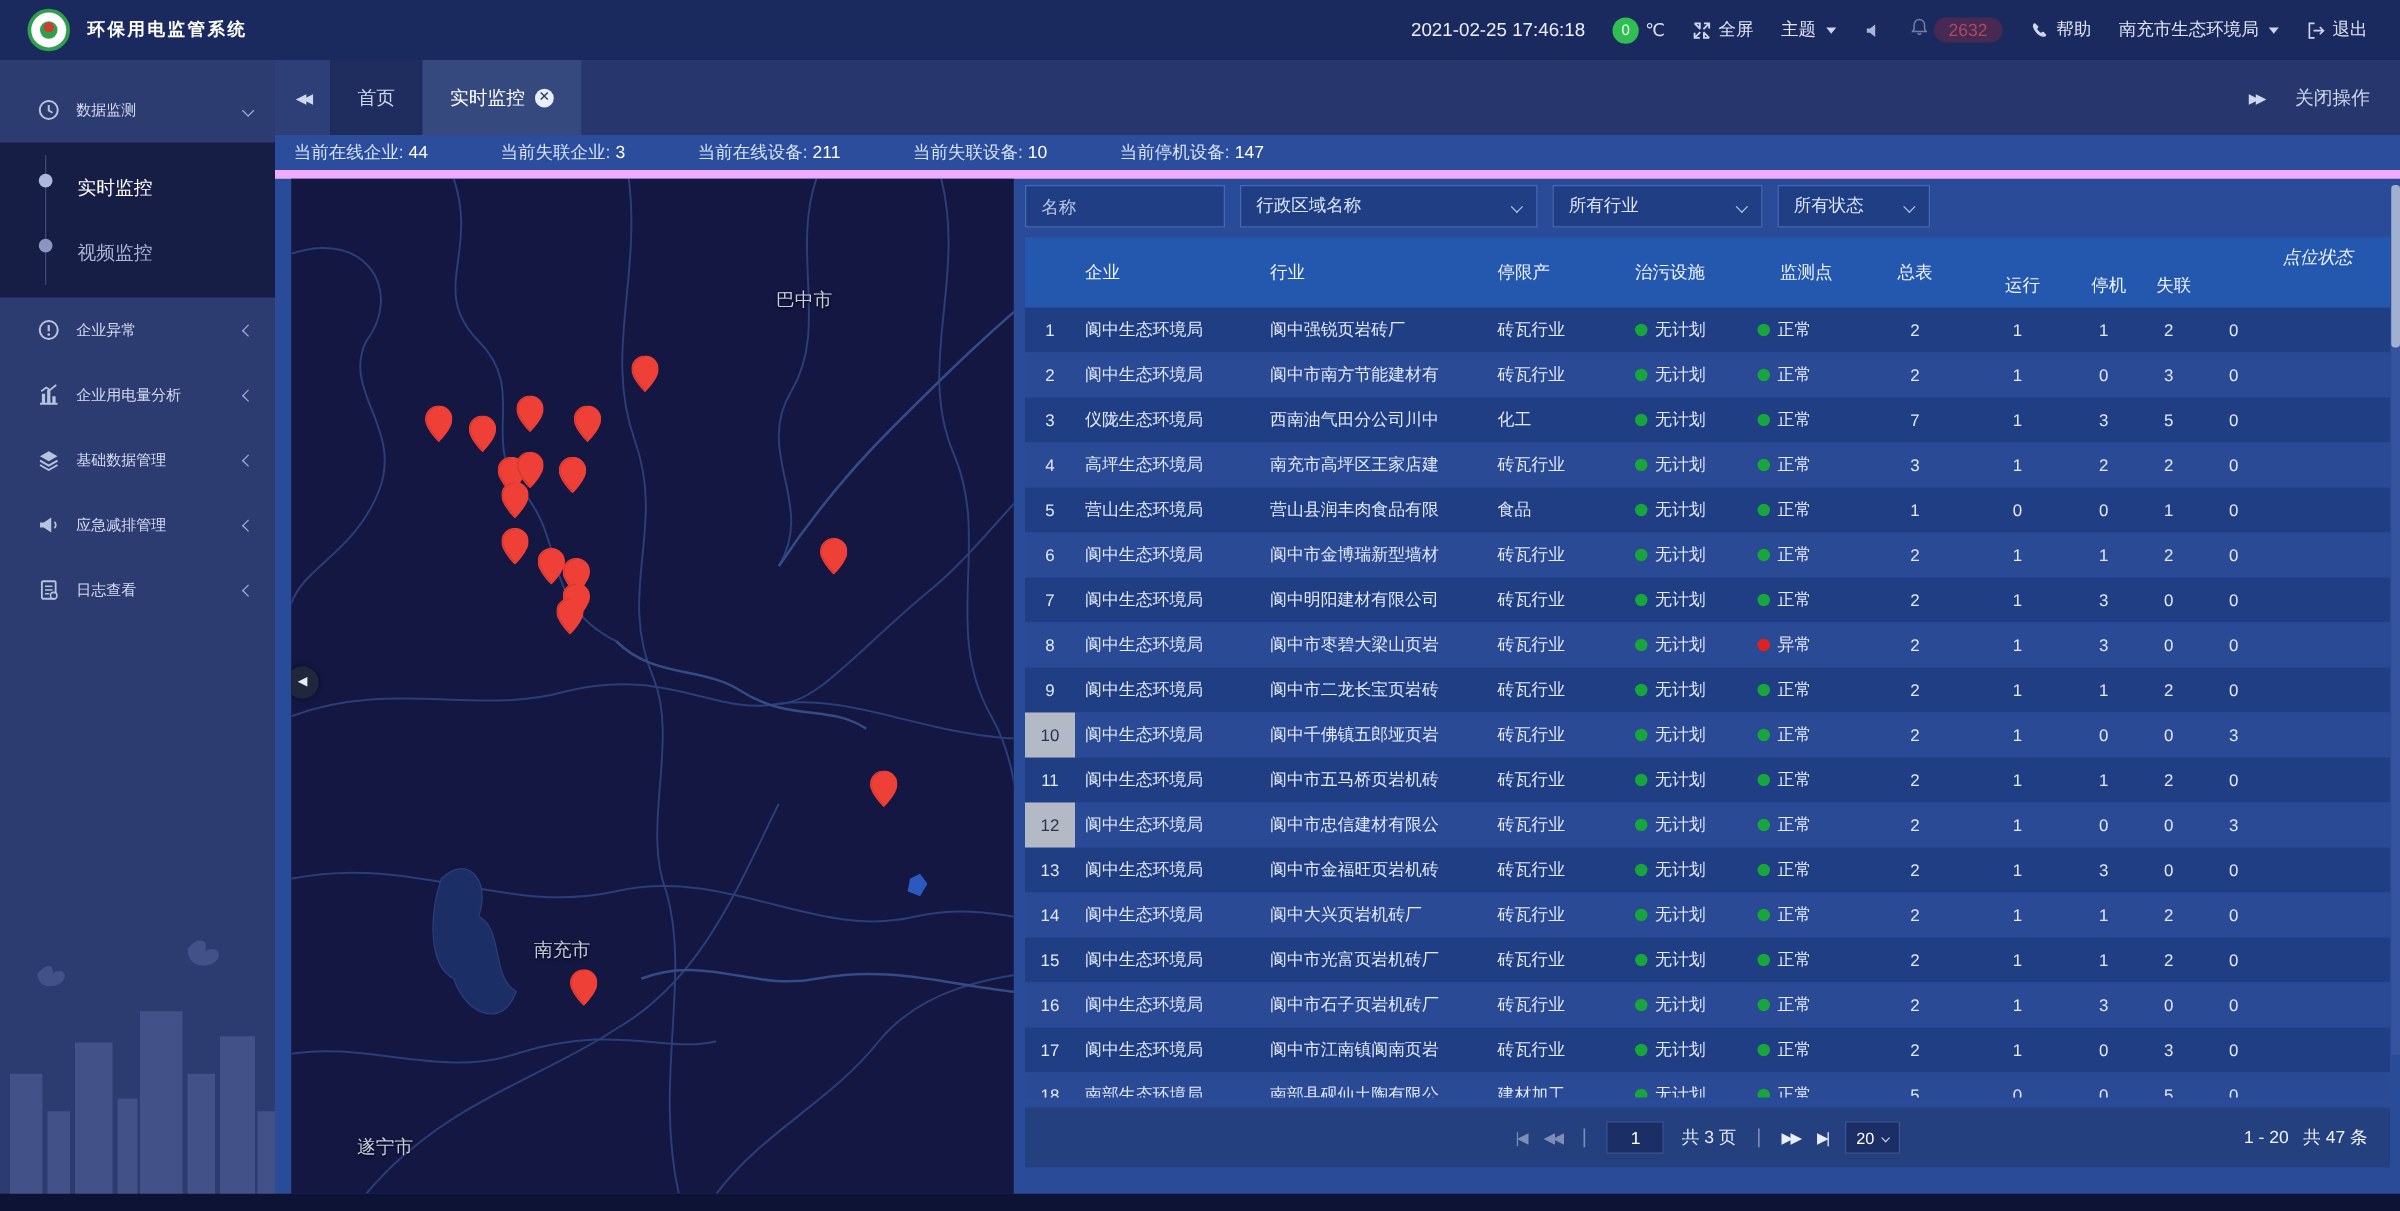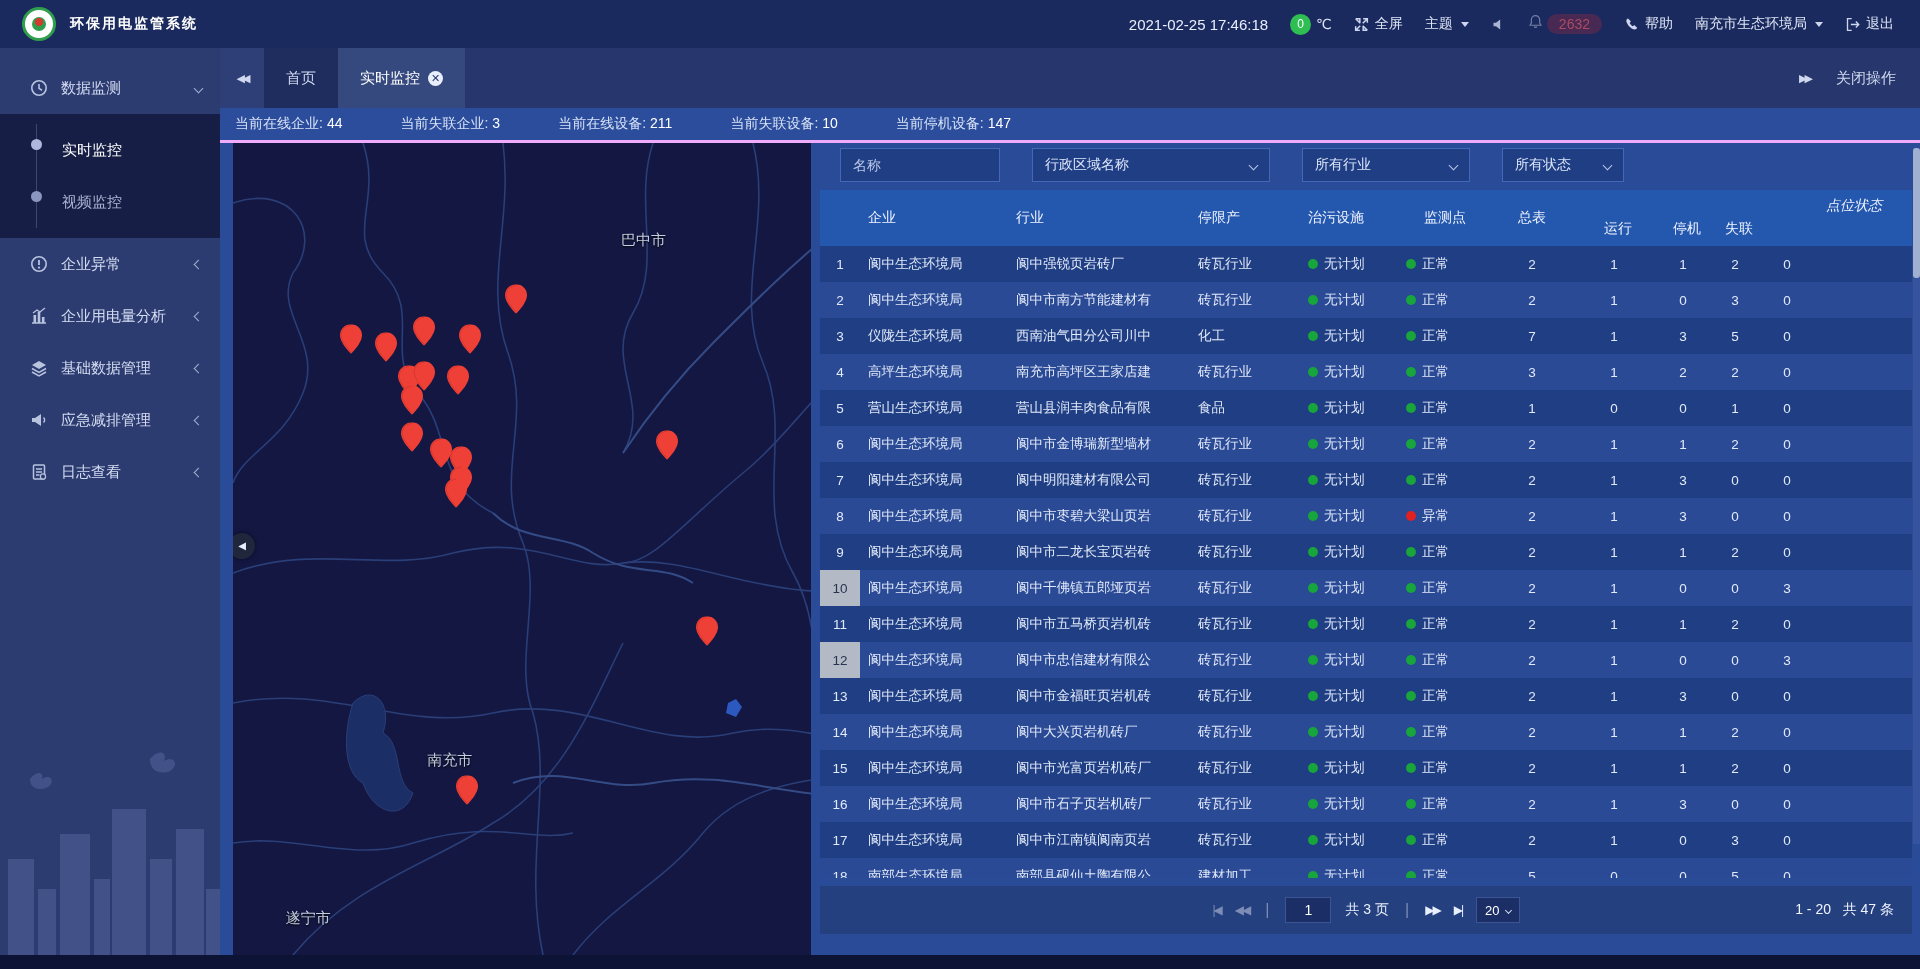--- a/index.html
+++ b/index.html
@@ -26,21 +26,21 @@
   .caret-down { width:0; height:0; border-left:4px solid transparent; border-right:4px solid transparent;
     border-top:5px solid #cdd6ee; display:inline-block; margin-left:2px; }
   .badge-pill { background:#562a52; border-radius:10px; padding:2px 12px; color:#d95560;
     font-size:14px; opacity:.85; }
   .bell-wrap { display:flex; align-items:flex-start; gap:4px; opacity:.9; }
 
   
   .sidebar { position:absolute; left:0; top:48px; width:220px; height:921px; background:#2c3b70;
     z-index:20; overflow:hidden; }
   .menu { padding-top:14px; position:relative; z-index:2; }
-  .m-group { height:52px; display:flex; align-items:center; color:#d5ddf2; font-size:15px;
+  .m-group { height:52px; display:flex; align-items:center; color:#d5ddf2; font-size:12px;
     padding:0 18px 0 30px; cursor:pointer; position:relative; }
   .m-group .g-icon { width:18px; height:18px; margin-right:13px; flex:0 0 auto; opacity:.9; }
   .m-group .chev { margin-left:auto; opacity:.8; }
   .chev { width:7px; height:7px; border-right:1.6px solid #c2cce8; border-bottom:1.6px solid #c2cce8;
     display:inline-block; }
   .chev.down { transform:rotate(45deg); }
   .chev.left { transform:rotate(135deg); }
   .submenu { background:#161e45; padding:10px 0; position:relative; }
   .s-item { height:52px; display:flex; align-items:center; color:#aab4d4; font-size:15px;
     padding-left:62px; position:relative; cursor:pointer; }
@@ -61,42 +61,42 @@
   .tab.inactive { background:#1e2c5e; }
   .tab.active { background:#35497f; color:#fff; }
   .tab-close { width:15px; height:15px; border-radius:50%; background:#e8eefb; color:#27376e;
     font-size:11px; line-height:15px; text-align:center; font-weight:bold; }
   .strip-right { margin-left:auto; display:flex; align-items:center; gap:26px; padding-right:24px;
     color:#cfd8ee; font-size:15px; }
   .dbl-arrow { font-size:11px; letter-spacing:-3px; color:#cfd8ee; cursor:pointer; }
 
   
   .content { position:absolute; left:220px; top:108px; width:1700px; height:847px; background:#2a4b97; }
-  .statsbar { height:35px; background:#2b4d9c; border-bottom:3px solid #f0abfc; display:flex;
+  .statsbar { height:35px; background:#2b4d9c; border-bottom:7px solid #f0abfc; display:flex;
     align-items:center; padding-left:15px; gap:58px; }
   .stat { font-size:14px; color:#d6e2f8; }
   .stat b { color:#fff; font-weight:normal; margin-left:4px; }
   .cols { display:flex; height:812px; }
 
   
   .map { position:relative; width:578px; height:812px; margin-left:13px; background:#131742;
     flex:0 0 auto; overflow:hidden; }
   .map svg.lines { position:absolute; inset:0; }
   .map-label { position:absolute; color:#c5cde0; font-size:15px; transform:translate(-50%,-50%);
     text-shadow:0 1px 2px #000; }
   .pin { position:absolute; width:22px; height:30px; transform:translate(-50%,-100%); }
   .map-toggle { position:absolute; left:-4px; top:48%; width:26px; height:26px; border-radius:50%;
     background:#20263c; color:#e8eefb; display:flex; align-items:center; justify-content:center;
     font-size:10px; cursor:pointer; box-shadow:0 0 4px rgba(0,0,0,.5); z-index:5; }
 
   
   .panel { flex:1; margin:5px 8px 0 9px; position:relative; }
   .filters { display:flex; gap:12px; height:34px; }
   .f-input, .f-select { background:#203e84; border:1px solid #4468b8; color:#dce6fa; font-size:14px;
-    height:34px; display:flex; align-items:center; padding:0 12px;margin-left:20px; }
+    height:34px; display:flex; align-items:center; padding:0 12px; }
   .f-input { width:160px; }
   .f-input input { background:transparent; border:none; outline:none; color:#dce6fa; font-size:14px; width:100%;
     font-family:inherit; }
   .f-input input::placeholder { color:#b9c6e6; opacity:1; }
   .f-select { justify-content:space-between; cursor:pointer; }
   .f-select .chev { border-color:#b9c6e6; margin-left:14px; }
   .f-region { width:238px; } .f-industry { width:168px; } .f-status { width:122px; }
 
   .grid-cols { display:grid; grid-template-columns:40px 148px 182px 110px 98px 94px 80px 84px 54px 50px 54px; }
   .thead { position:relative; margin-top:8px; height:56px; background:#2457ae; color:#eef3ff;

